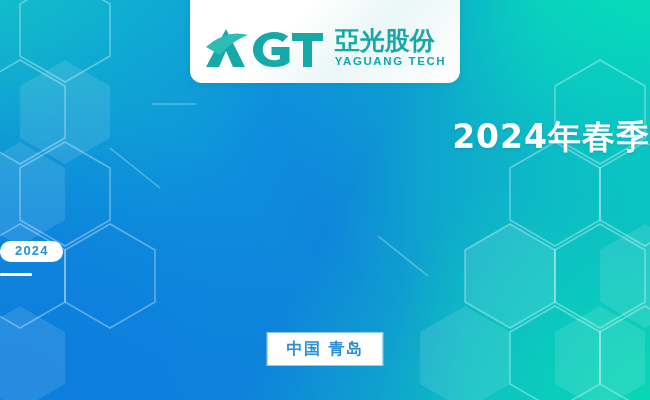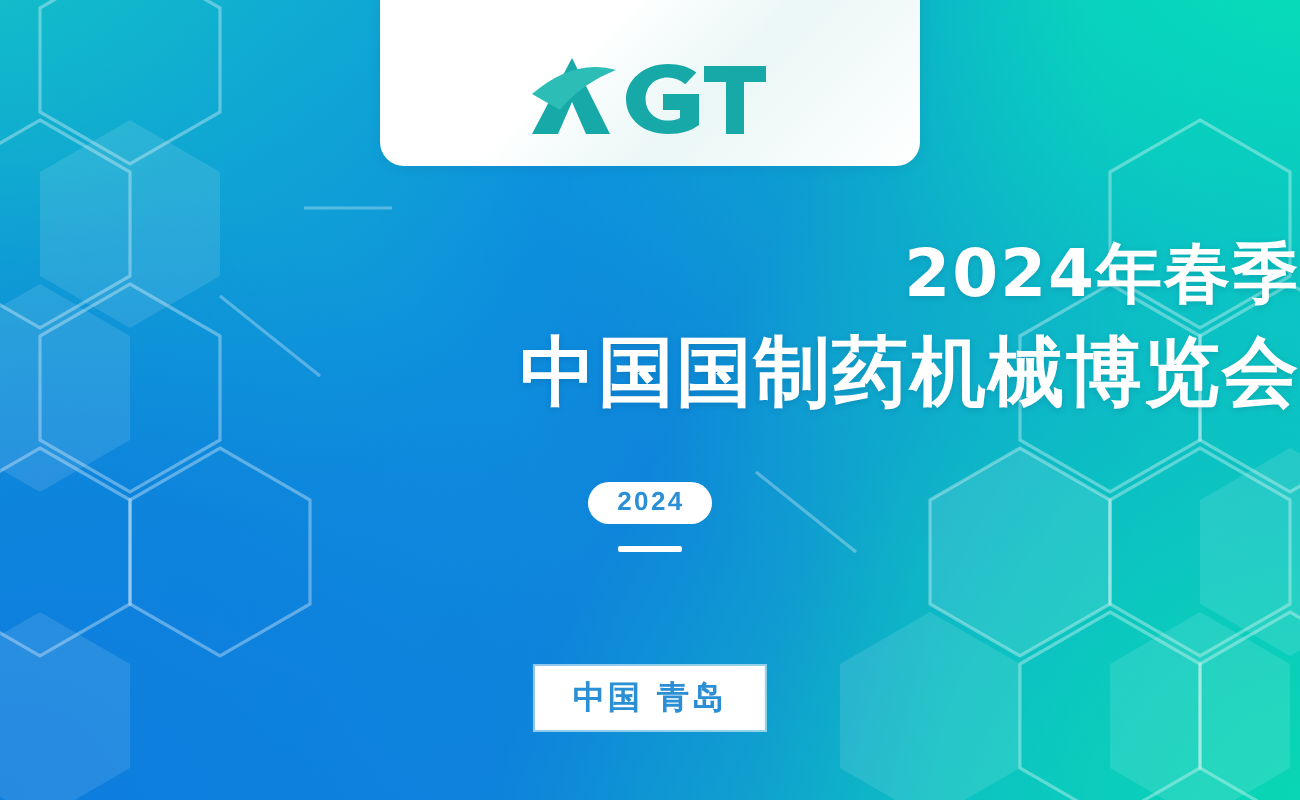--- a/index.html
+++ b/index.html
@@ -137,21 +137,21 @@
   }
 
   
   #date-block {
     position: absolute;
     left: 0;
     right: 0;
     top: 241px;
     display: flex;
     flex-direction: column;
-    align-items: center;
+    align-items: flex-start;
   }
   #year-pill {
     background: #ffffff;
     color: #2b8fd6;
     font-size: 13px;
     font-weight: 700;
     letter-spacing: 1.2px;
     padding: 3px 14px 3px 15px;
     border-radius: 11px;
     line-height: 1.15;
@@ -274,26 +274,29 @@
   </svg>
 
   <div id="logo-card">
     <div id="logo-inner">
       <svg id="logo-mark" width="122" height="46" viewBox="0 0 122 46">
         <path d="M22 4 L41 42 L29 42 L22 26 L15 42 L2 42 Z" fill="#17a9a7"></path>
         <path d="M2 22 C16 10 30 6 44 10 C34 14 24 20 16 30 Z" fill="#2bbdb6"></path>
         <path d="M70 7 C58 7 49 15 49 24.5 C49 34.5 57.5 42 70 42 C76.5 42 81.5 40.5 85.5 37.5 L85.5 22 L67.5 22 L67.5 30 L76 30 L76 34 C74.2 34.9 72.4 35.3 70 35.3 C63.4 35.3 58.8 30.6 58.8 24.5 C58.8 18.4 63.3 13.8 69.8 13.8 C73.2 13.8 76 14.9 78.6 17.1 L84.2 11.3 C80.3 8.4 75.6 7 70 7 Z" fill="#17a9a7"></path>
         <path d="M88 8 L119 8 L119 16 L108 16 L108 42 L99 42 L99 16 L88 16 Z" fill="#17a9a7"></path>
       </svg>
+      <div id="logo-wordmark">
+        <div id="logo-cn">亞光股份</div>
+        <div id="logo-en">YAGUANG TECH</div>
+      </div>
     </div>
   </div>
 
   <div id="headline">
     <div id="headline-line1">2024年春季</div>
-    <div id="headline-line2">中国国制药机械博览会</div>
   </div>
 
   <div id="date-block">
     <div id="year-pill">2024</div>
     <div id="date-rule"></div>
   </div>
 
   <div id="venue-bar">
     <div id="venue-city">中国&nbsp;青岛</div>
   </div>

